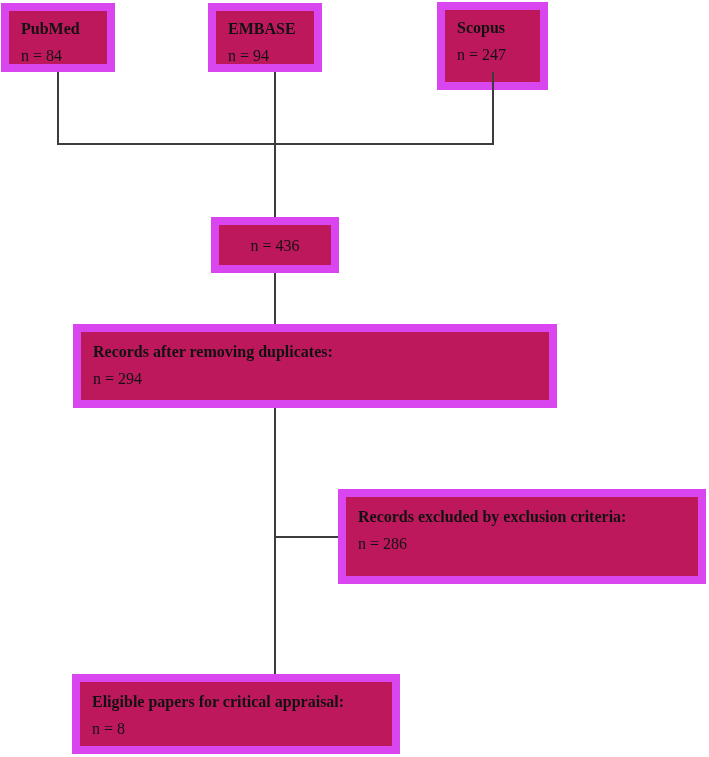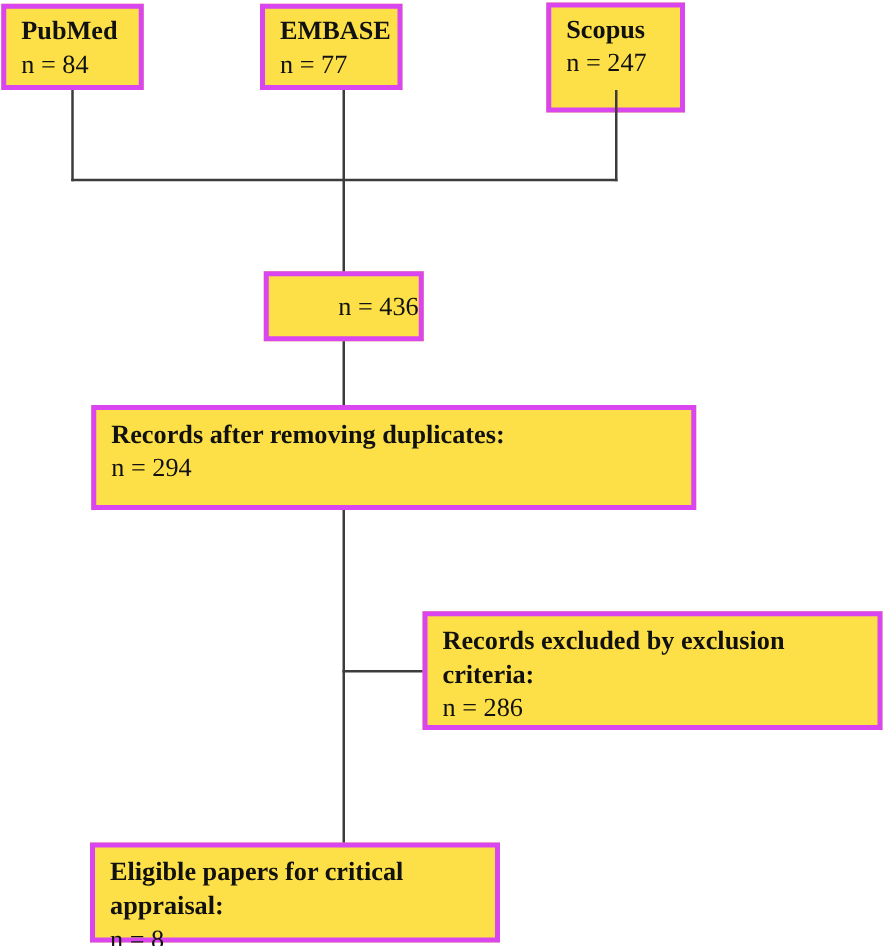--- a/index.html
+++ b/index.html
@@ -12,23 +12,23 @@
     width: 709px;
     height: 757px;
     background: #ffffff;
     font-family: "Liberation Serif", "DejaVu Serif", serif;
     color: #111111;
     overflow: hidden;
   }
   .flow-box {
     position: absolute;
     box-sizing: border-box;
-    border: 4px solid #d946ef;
-    background: #fde047;
-    font-size: 21px;
+    border: 8px solid #d946ef;
+    background: #be185d;
+    font-size: 16px;
     line-height: 27px;
     padding: 6px 12px;
   }
   .flow-box .box-title {
     font-weight: bold;
     display: block;
   }
   .flow-box .box-count {
     display: block;
   }
@@ -39,21 +39,21 @@
     padding: 0;
   }
   .connector {
     position: absolute;
     background: #3c3c3c;
   }
   
   #box-pubmed     { left: 1px;   top: 3px;   width: 114px; height: 69px; padding-top: 4px; }
   #box-embase     { left: 208px; top: 3px;   width: 114px; height: 69px; padding-top: 4px; }
   #box-scopus     { left: 437px; top: 2px;   width: 111px; height: 88px; padding-top: 4px; }
-  #box-merged     { left: 211px; top: 217px; width: 128px; height: 56px; justify-content: flex-end; }
+  #box-merged     { left: 211px; top: 217px; width: 128px; height: 56px; }
   #box-duplicates { left: 73px;  top: 324px; width: 484px; height: 84px; }
   #box-excluded   { left: 338px; top: 489px; width: 368px; height: 95px; }
   #box-eligible   { left: 72px;  top: 674px; width: 328px; height: 80px; }
   
   #line-pubmed-down     { left: 57px;  top: 72px;  width: 2px;   height: 73px; }
   #line-embase-down     { left: 274px; top: 72px;  width: 2px;   height: 145px; }
   #line-scopus-down     { left: 492px; top: 72px;  width: 2px;   height: 73px; }
   #line-merge-horiz     { left: 57px;  top: 143px; width: 437px; height: 2px; }
   #line-merged-dup      { left: 274px; top: 273px; width: 2px;   height: 51px; }
   #line-dup-eligible    { left: 274px; top: 408px; width: 2px;   height: 266px; }
@@ -64,21 +64,21 @@
 
 <div class="canvas">
 
   <div class="flow-box" id="box-pubmed">
     <span class="box-title">PubMed</span>
     <span class="box-count">n = 84</span>
   </div>
 
   <div class="flow-box" id="box-embase">
     <span class="box-title">EMBASE</span>
-    <span class="box-count">n = 77</span>
+    <span class="box-count">n = 94</span>
   </div>
 
   <div class="flow-box" id="box-scopus">
     <span class="box-title">Scopus</span>
     <span class="box-count">n = 247</span>
   </div>
 
   <div class="flow-box centered" id="box-merged">
     <span class="box-count">n = 436</span>
   </div>

